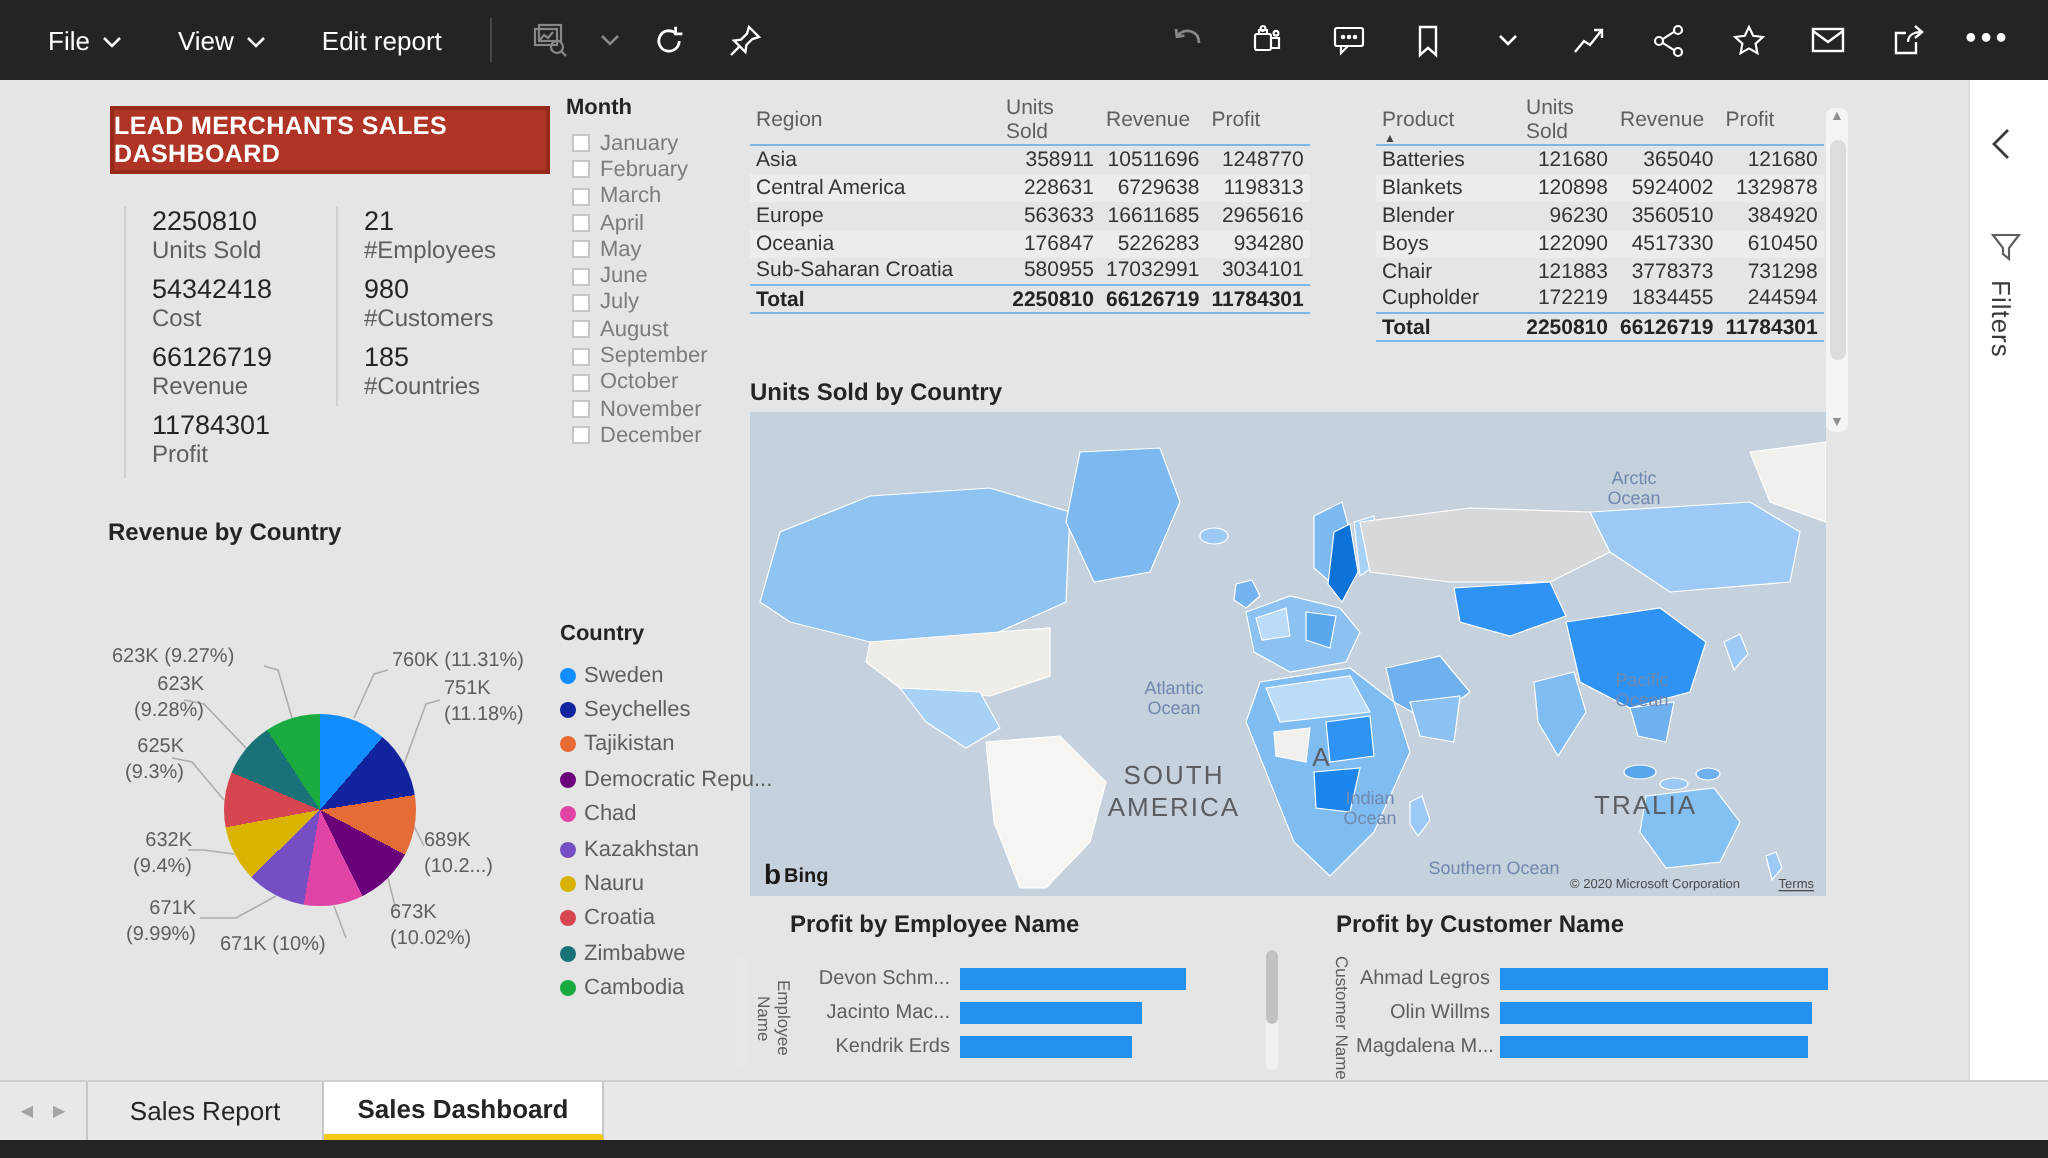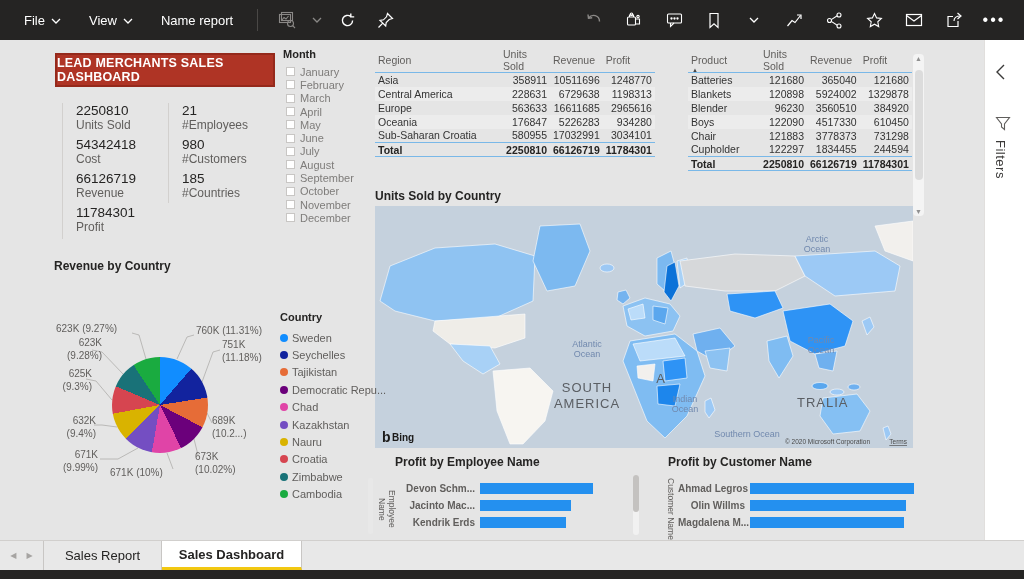--- a/index.html
+++ b/index.html
@@ -88,21 +88,21 @@
   .pie-scroll { left:368px; top:438px; width:5px; height:56px; background:#E8E8E8; border-radius:3px; }
 
   
   .barchart { position:absolute; width:270px; height:90px; }
   .emp-chart { left:375px; top:410px; }
   .cust-chart { left:658px; top:410px; width:280px; }
   .barchart .vtitle { position:absolute; left:20px; top:5px; }
   .cust-chart .vtitle { left:10px; }
   .yaxis { position:absolute; left:2px; top:28px; height:62px; writing-mode:vertical-rl; font-size:8.5px; color:#605E5C; text-align:center; }
   .cust-chart .yaxis { left:8px; }
-  .bar-row { position:absolute; height:12px; display:flex; align-items:flex-start;font-weight:bold; }
+  .bar-row { position:absolute; height:12px; display:flex; align-items:flex-end; }
   .emp-chart .bar-row { left:15px; width:250px; }
   .cust-chart .bar-row { left:20px; width:255px; }
   .r0 { top:33px; } .r1 { top:50px; } .r2 { top:67px; }
   .cat { font-size:10px; color:#605E5C; text-align:right; white-space:nowrap; }
   .emp-chart .cat { width:85px; margin-right:5px; }
   .cust-chart .cat { width:67px; margin-right:5px; }
   .bar { height:11px; background:#2490EF; display:inline-block; }
   .emp-scroll { left:633px; top:435px; width:6px; height:60px; background:#F1F1F1; border-radius:3px; }
   .emp-scroll .thumb { position:absolute; left:0; top:0; width:6px; height:37px; background:#C4C2C0; border-radius:3px; }
 
@@ -132,21 +132,21 @@
           <polyline points="1,1 5,5 9,1" fill="none" stroke="#fff" stroke-width="1.3"></polyline>
         </svg>
     </button>
     <button class="menu">
       <span>View</span>
       <svg width="10" height="6" viewBox="0 0 10 6">
           <polyline points="1,1 5,5 9,1" fill="none" stroke="#fff" stroke-width="1.3"></polyline>
         </svg>
     </button>
     <button class="menu">
-      <span>Name report</span>
+      <span>Edit report</span>
     </button>
     <span class="tdiv"></span>
     <span class="ticon dim">
       <svg width="18" height="18" viewBox="0 0 18 18" fill="none" stroke="#8a8886" stroke-width="1.1">
         <rect x="3.5" y="1.5" width="11" height="8"></rect>
           <rect x="1.5" y="3.5" width="11" height="8"></rect>
         <polyline points="4,9 6,6.5 8,8 10.5,5"></polyline>
           <circle cx="12.5" cy="12.5" r="3"></circle>
           <line x1="14.7" y1="14.7" x2="17" y2="17"></line>
       </svg>
@@ -426,21 +426,21 @@
           <td class="num">610450</td>
         </tr>
     <tr>
           <td>Chair</td>
           <td class="num">121883</td>
           <td class="num">3778373</td>
           <td class="num">731298</td>
         </tr>
     <tr>
           <td>Cupholder</td>
-          <td class="num">122297</td>
+          <td class="num">172219</td>
           <td class="num">1834455</td>
           <td class="num">244594</td>
         </tr>
     <tr class="total">
           <td>Total</td>
           <td class="num">2250810</td>
           <td class="num">66126719</td>
           <td class="num">11784301</td>
         </tr>
   </tbody>

